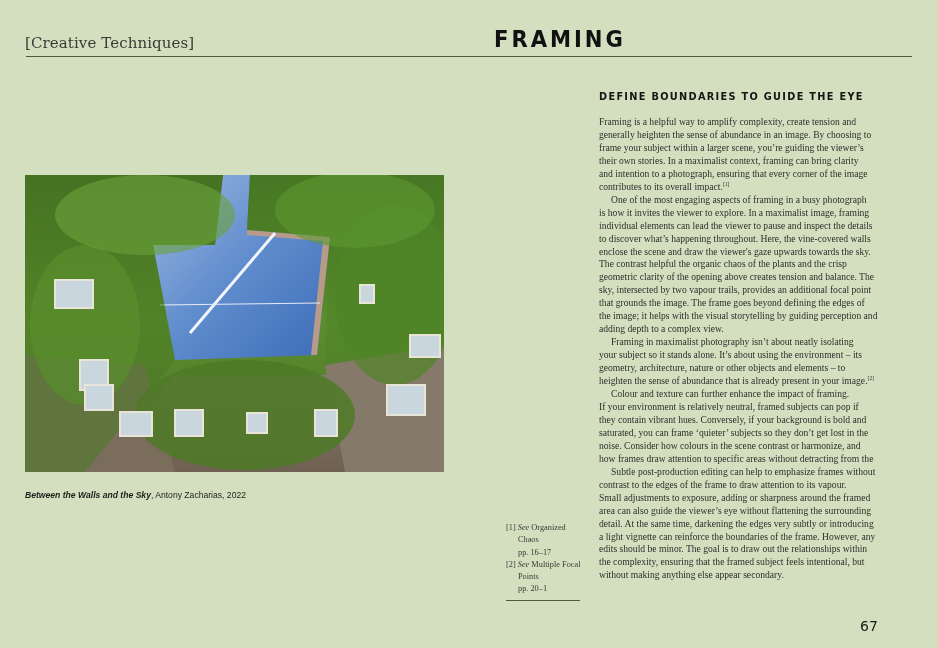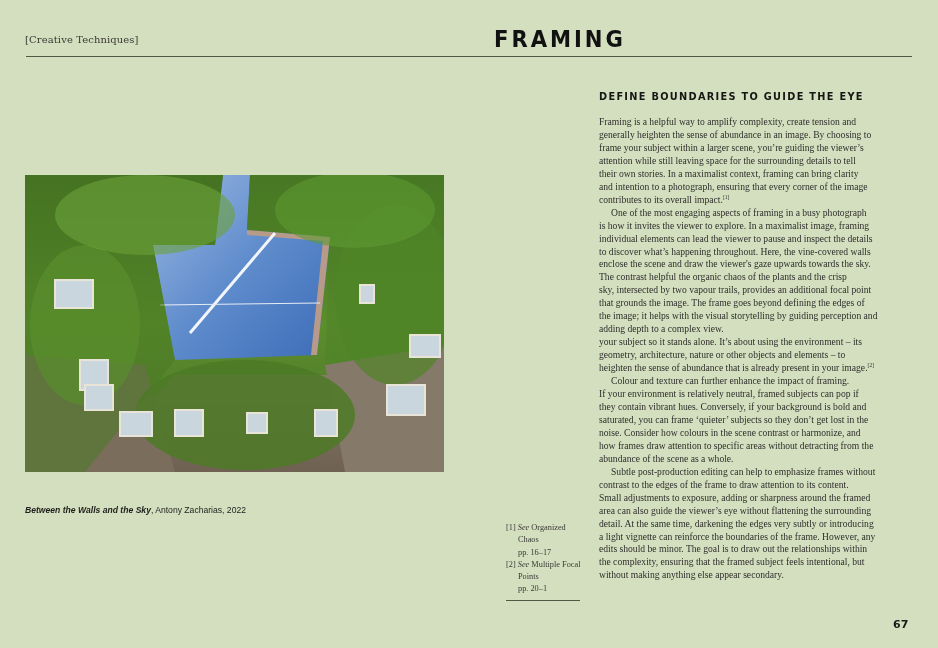--- a/index.html
+++ b/index.html
@@ -6,21 +6,21 @@
     html, body { width: 938px; height: 648px; overflow: hidden; }
     body {
       background: #d4dfc0;
       color: #2a2a26;
       position: relative;
       font-family: "Liberation Serif", "DejaVu Serif", serif;
     }
     .section-label {
       position: absolute;
       left: 25px; top: 34px;
-      font-size: 10px;
+      font-size: 15px;
       color: #3a3a34;
       font-family: "DejaVu Serif", serif;
       letter-spacing: 0.1px;
     }
     .page-title {
       position: absolute;
       left: 494px; top: 26px;
       font-family: "DejaVu Sans", sans-serif;
       font-weight: bold;
       font-size: 23px;
@@ -38,21 +38,21 @@
     .photo {
       position: absolute;
       left: 25px; top: 175px;
       width: 419px; height: 297px;
       overflow: hidden;
       background: #4a6a2c;
     }
     .photo svg { display: block; width: 100%; height: 100%; }
     .caption {
       position: absolute;
-      left: 25px; top: 505px;
+      left: 25px; top: 490px;
       font-family: "Liberation Sans", sans-serif;
       font-size: 8.6px;
       color: #1e1e1a;
     }
     .caption i { font-style: italic; font-weight: bold; }
     .subheading {
       position: absolute;
       left: 599px; top: 90px;
       font-family: "DejaVu Sans", sans-serif;
       font-weight: bold;
@@ -85,24 +85,24 @@
     .fn-line.sub { padding-left: 12px; }
     .fn-line i { font-style: italic; }
     .footnote-rule {
       position: absolute;
       left: 506px; top: 600px;
       width: 74px; height: 1px;
       background: #4f5a44;
     }
     .page-number {
       position: absolute;
-      left: 893px; top: 618px;
+      left: 860px; top: 618px;
       font-family: "DejaVu Sans", sans-serif;
-      font-weight: bold;
-      font-size: 11px;
+      font-weight: normal;
+      font-size: 14px;
       color: #1a1a18;
     }
   </style>
 </head>
 <body>
 
 <div class="section-label">[Creative Techniques]</div>
 <div class="page-title">FRAMING</div>
 <div class="header-rule"></div>
 
@@ -162,46 +162,46 @@
 <div class="caption">
   <i>Between the Walls and the Sky</i><span>, Antony Zacharias, 2022</span>
 </div>
 
 <div class="subheading">DEFINE BOUNDARIES TO GUIDE THE EYE</div>
 
 <div class="body-text" id="body-text">
     <span class="line"><span>Framing is a helpful way to amplify complexity, create tension and</span></span>
     <span class="line"><span>generally heighten the sense of abundance in an image. By choosing to</span></span>
     <span class="line"><span>frame your subject within a larger scene, you’re guiding the viewer’s</span></span>
-    <span class="line"><span>attention while still leaving space for the surrounding details to tell</span></span>
     <span class="line"><span>their own stories. In a maximalist context, framing can bring clarity</span></span>
     <span class="line"><span>and intention to a photograph, ensuring that every corner of the image</span></span>
     <span class="line"><span>contributes to its overall impact.</span><sup>[1]</sup></span>
     <span class="line indent"><span>One of the most engaging aspects of framing in a busy photograph</span></span>
     <span class="line"><span>is how it invites the viewer to explore. In a maximalist image, framing</span></span>
     <span class="line"><span>individual elements can lead the viewer to pause and inspect the details</span></span>
     <span class="line"><span>to discover what’s happening throughout. Here, the vine-covered walls</span></span>
     <span class="line"><span>enclose the scene and draw the viewer's gaze upwards towards the sky.</span></span>
     <span class="line"><span>The contrast helpful the organic chaos of the plants and the crisp</span></span>
+    <span class="line"><span>geometric clarity of the opening above creates tension and balance. The</span></span>
     <span class="line"><span>sky, intersected by two vapour trails, provides an additional focal point</span></span>
     <span class="line"><span>that grounds the image. The frame goes beyond defining the edges of</span></span>
     <span class="line"><span>the image; it helps with the visual storytelling by guiding perception and</span></span>
     <span class="line"><span>adding depth to a complex view.</span></span>
+    <span class="line indent"><span>Framing in maximalist photography isn’t about neatly isolating</span></span>
     <span class="line"><span>your subject so it stands alone. It’s about using the environment – its</span></span>
     <span class="line"><span>geometry, architecture, nature or other objects and elements – to</span></span>
     <span class="line"><span>heighten the sense of abundance that is already present in your image.</span><sup>[2]</sup></span>
     <span class="line indent"><span>Colour and texture can further enhance the impact of framing.</span></span>
     <span class="line"><span>If your environment is relatively neutral, framed subjects can pop if</span></span>
     <span class="line"><span>they contain vibrant hues. Conversely, if your background is bold and</span></span>
     <span class="line"><span>saturated, you can frame ‘quieter’ subjects so they don’t get lost in the</span></span>
     <span class="line"><span>noise. Consider how colours in the scene contrast or harmonize, and</span></span>
     <span class="line"><span>how frames draw attention to specific areas without detracting from the</span></span>
-    <span class="line"><span>abundance of the scene as a whole.</span></span>
     <span class="line indent"><span>Subtle post-production editing can help to emphasize frames without</span></span>
-    <span class="line"><span>contrast to the edges of the frame to draw attention to its content.</span></span>
+    <span class="line"><span>contrast to the edges of the frame to draw attention to its vapour.</span></span>
     <span class="line"><span>Small adjustments to exposure, adding or sharpness around the framed</span></span>
     <span class="line"><span>area can also guide the viewer’s eye without flattening the surrounding</span></span>
     <span class="line"><span>detail. At the same time, darkening the edges very subtly or introducing</span></span>
     <span class="line"><span>a light vignette can reinforce the boundaries of the frame. However, any</span></span>
     <span class="line"><span>edits should be minor. The goal is to draw out the relationships within</span></span>
     <span class="line"><span>the complexity, ensuring that the framed subject feels intentional, but</span></span>
     <span class="line"><span>without making anything else appear secondary.</span></span>
   </div>
 
 <div class="footnotes">

